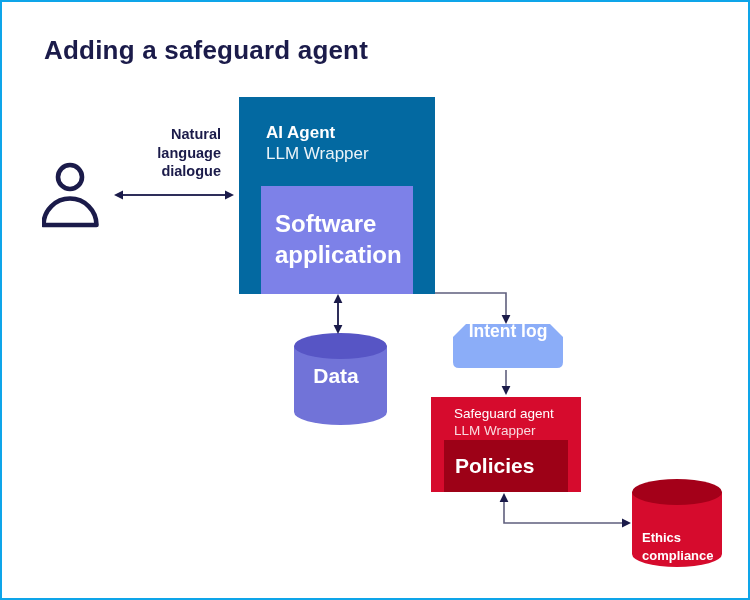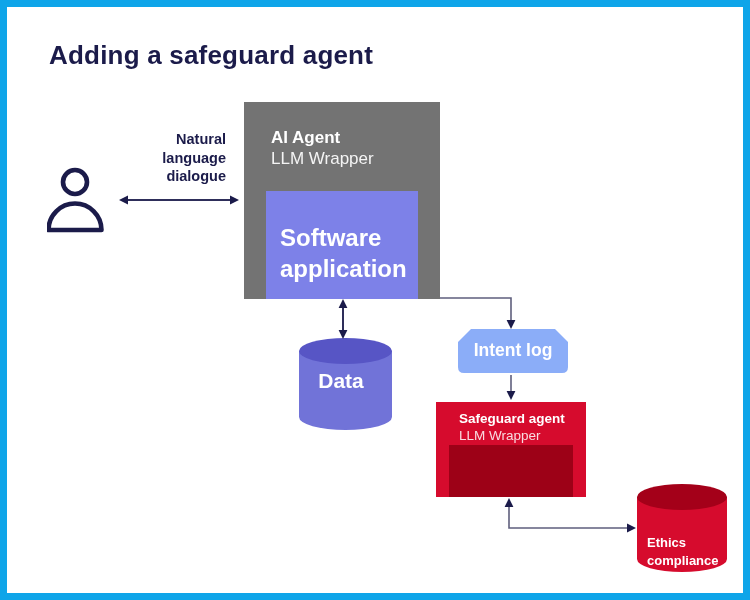--- a/index.html
+++ b/index.html
@@ -1,48 +1,48 @@
 <!DOCTYPE html>
 <html><head>
 <meta charset="utf-8">
 <style>
   html,body{margin:0;padding:0;background:#ffffff;}
   .canvas{
     position:relative;width:750px;height:600px;box-sizing:border-box;
-    background:#ffffff;border:7px solid #0ea5e9;overflow:hidden;
+    background:#ffffff;border:2px solid #0ea5e9;overflow:hidden;
     font-family:"Liberation Sans", sans-serif;
   }
   .abs{position:absolute;}
   .title{
     left:42px;top:33px;font-size:26px;font-weight:700;color:#1b1b4a;letter-spacing:.2px;
   }
   .nl-label{
     left:137px;top:123px;width:82px;font-size:14.5px;font-weight:700;
     color:#1b1b4a;line-height:18.5px;text-align:right;
   }
   
-  .ai-box{left:237px;top:95px;width:196px;height:197px;background:#737373;z-index:1;}
+  .ai-box{left:237px;top:95px;width:196px;height:197px;background:#0369a1;z-index:1;}
   .ai-title{position:absolute;left:27px;top:25px;font-size:17px;font-weight:700;color:#ffffff;line-height:21px;}
   .ai-sub{position:absolute;left:27px;top:46px;font-size:17px;font-weight:400;color:rgba(255,255,255,.92);line-height:21px;}
   .software-box{position:absolute;left:22px;top:89px;width:152px;height:108px;background:#7d81e8;}
-  .software-label{position:absolute;left:14px;top:31px;width:132px;font-size:24px;font-weight:700;color:#ffffff;line-height:31px;}
+  .software-label{position:absolute;left:14px;top:22px;width:132px;font-size:24px;font-weight:700;color:#ffffff;line-height:31px;}
   
   .data-cyl{left:292px;top:331px;width:93px;height:93px;z-index:1;}
   .data-label{left:292px;top:362px;width:84px;text-align:center;font-size:21px;font-weight:700;color:#ffffff;z-index:2;}
   
   .intent-shape{left:451px;top:322px;width:110px;height:44px;z-index:1;}
-  .intent-label{left:451px;top:322px;width:110px;height:42px;display:flex;align-items:center;justify-content:center;
+  .intent-label{left:451px;top:308px;width:110px;height:42px;display:flex;align-items:center;justify-content:center;
     font-size:17.5px;font-weight:700;color:#ffffff;z-index:2;}
   
   .sg-box{left:429px;top:395px;width:150px;height:95px;background:#d60b2d;z-index:1;}
-  .sg-title{position:absolute;left:23px;top:8px;font-size:13.5px;font-weight:700;color:#ffffff;line-height:17px;}
+  .sg-title{position:absolute;left:23px;top:8px;font-size:13.5px;font-weight:400;color:#ffffff;line-height:17px;}
   .sg-sub{position:absolute;left:23px;top:25px;font-size:13.5px;font-weight:400;color:rgba(255,255,255,.85);line-height:17px;}
   .policies-box{position:absolute;left:13px;top:43px;width:124px;height:52px;background:#9d0117;}
   .policies-label{position:absolute;left:11px;top:0;height:52px;display:flex;align-items:center;
-    font-size:21px;font-weight:700;color:#ffffff;margin-top:48px;}
+    font-size:21px;font-weight:700;color:#ffffff;}
   
   .ethics-cyl{left:630px;top:477px;width:90px;height:88px;z-index:1;}
   .ethics-label{left:640px;top:527px;width:84px;font-size:13px;font-weight:700;color:#ffffff;line-height:17.5px;z-index:2;}
   .person{left:40px;top:152px;z-index:1;}
   .connectors{left:0;top:0;width:750px;height:600px;z-index:5;pointer-events:none;}
 </style>
 </head>
 <body>
 
 <div class="canvas">

